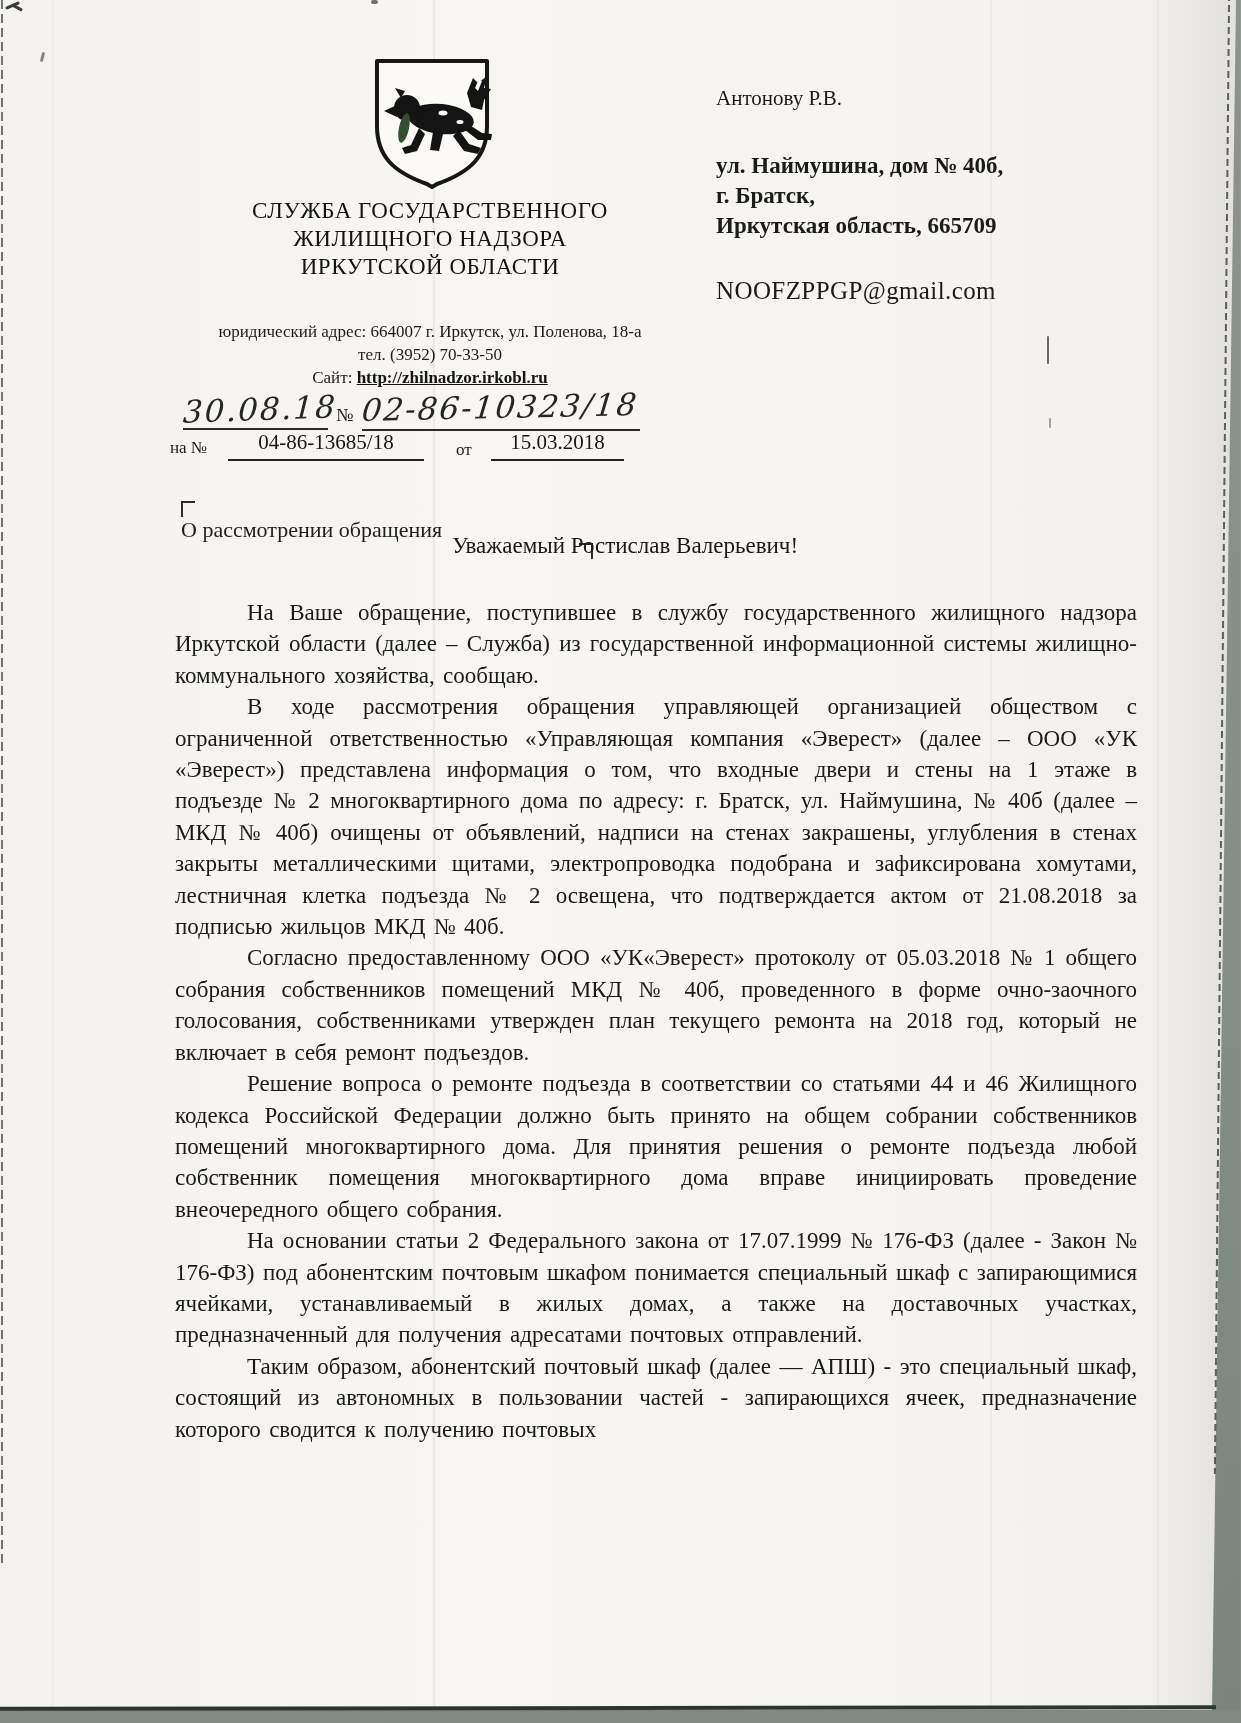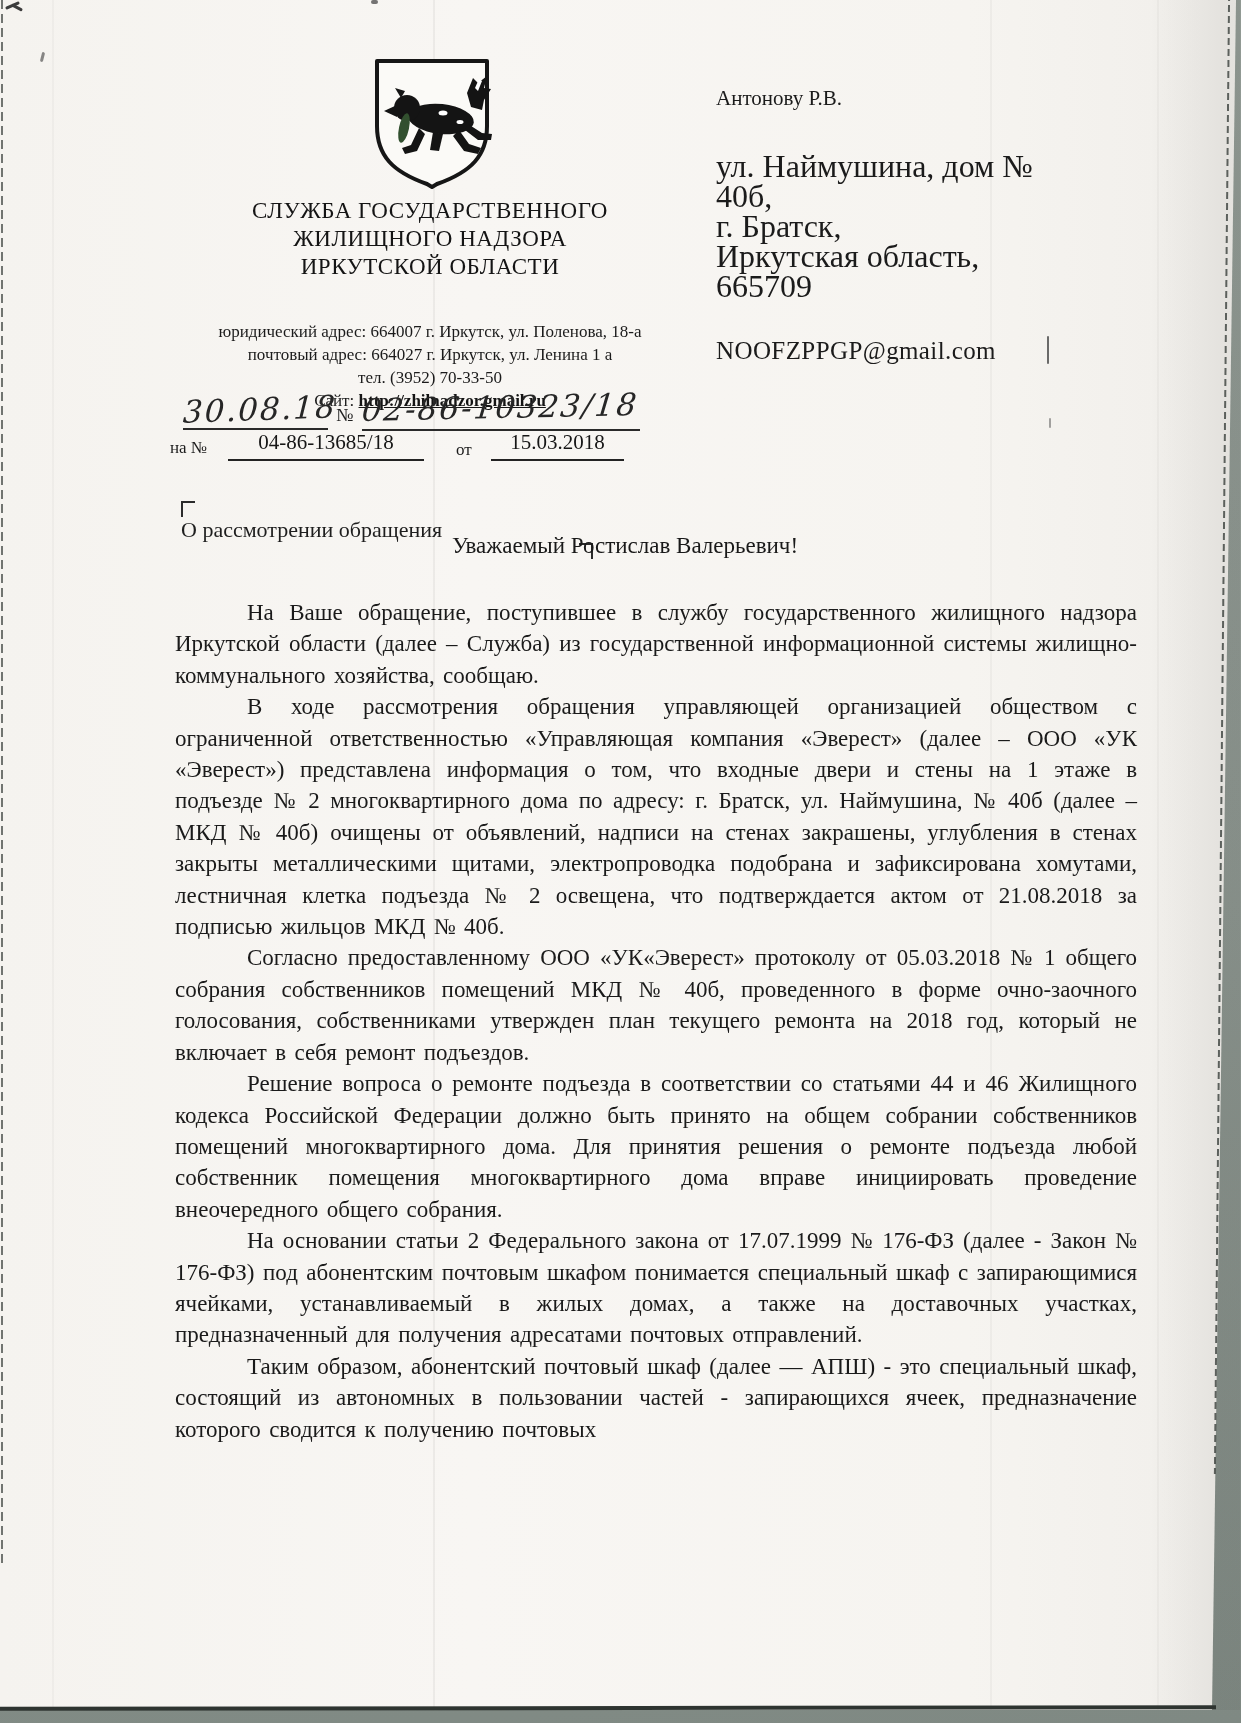--- a/index.html
+++ b/index.html
@@ -41,21 +41,21 @@
   }
   .addr{
     position:absolute;left:150px;top:287px;width:560px;text-align:center;
     font-size:17px;line-height:23px;color:#1b1b1b;margin-top:33px;
   }
   .addr .site a,.addr .site span.url{
     font-weight:bold;text-decoration:underline;color:#141414;
   }
   .recipient{position:absolute;left:716px;top:86px;width:360px;color:#1b1b1b;}
   .recipient .rname{font-size:21px;margin-bottom:40px;}
-  .recipient .raddr{font-size:32px;line-height:30px;}
+  .recipient .raddr{font-size:23px;line-height:30px;font-weight:bold;}
   .recipient .remail{font-size:25px;margin-top:36px;letter-spacing:.4px;}
   .hand{
     font-family:"DejaVu Serif","Liberation Serif",serif;font-style:italic;
     font-size:31px;color:#262626;letter-spacing:2px;white-space:nowrap;
   }
   .hw-date{position:absolute;left:183px;top:391px;width:145px;height:37px;
     border-bottom:2.5px solid #2a2a2a;}
   .hw-date .hand{display:inline-block;transform:rotate(-2deg) skewX(-5deg);}
   .no-sign{position:absolute;left:336px;top:405px;font-size:18px;}
   .hw-num{position:absolute;left:362px;top:389px;width:278px;height:40px;
@@ -122,25 +122,24 @@
   </svg>
 
   <div class="org">
     <div>СЛУЖБА ГОСУДАРСТВЕННОГО</div>
     <div>ЖИЛИЩНОГО НАДЗОРА</div>
     <div>ИРКУТСКОЙ ОБЛАСТИ</div>
   </div>
 
   <div class="addr">
     <div>юридический адрес: 664007 г. Иркутск, ул. Поленова, 18-а</div>
-    <div>почтовый адрес: 664027 г. Иркутск, ул. Ленина 1 а</div>
     <div>тел. (3952) 70-33-50</div>
     <div class="site">
       <span>Сайт:</span>
-      <span class="url">http://zhilnadzor.gmail.ru</span>
+      <span class="url">http://zhilnadzor.irkobl.ru</span>
     </div>
   </div>
 
   <div class="recipient">
     <div class="rname">Антонову Р.В.</div>
     <div class="raddr">
       <div>ул. Наймушина, дом № 40б,</div>
       <div>г. Братск,</div>
       <div>Иркутская область, 665709</div>
     </div>

